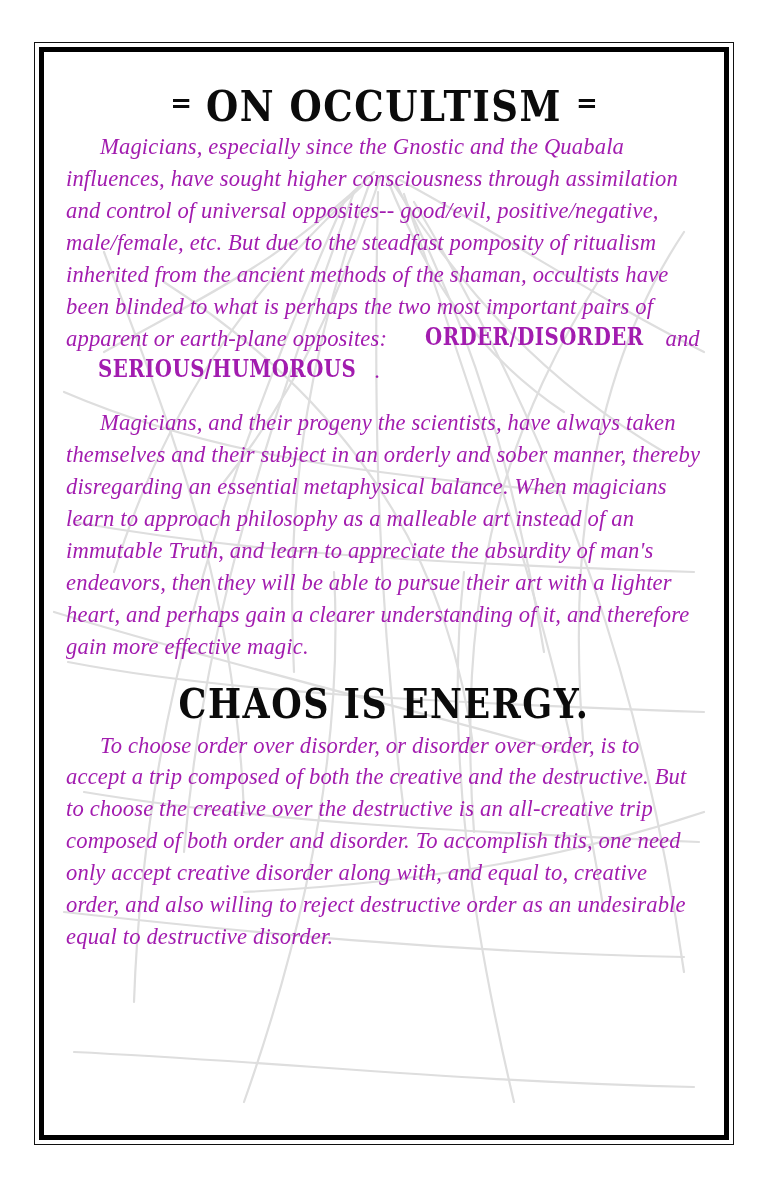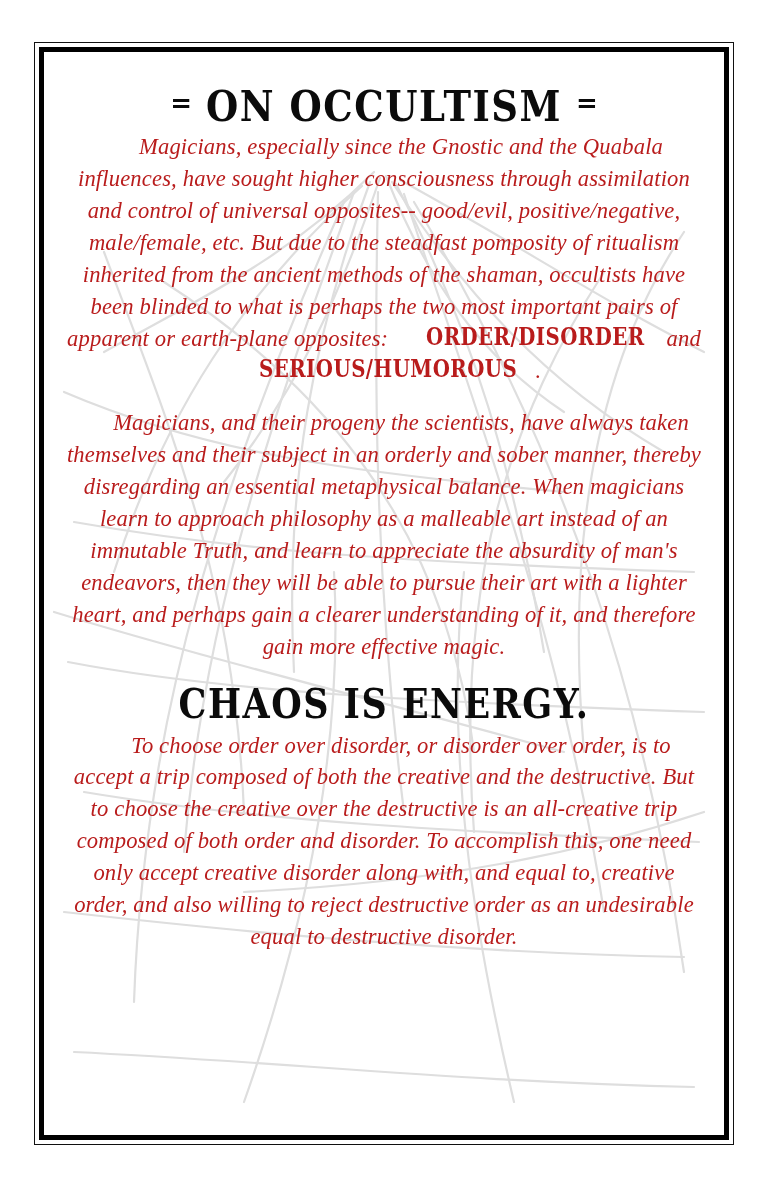--- a/index.html
+++ b/index.html
@@ -91,25 +91,24 @@
   .doc-title {
     font-size: 37px;
     line-height: 1.0;
   }
 
   p.body {
     font-family: "Liberation Serif", serif;
     font-style: italic;
     font-size: 22.6px;
     line-height: 1.415;
-    color: #b91c1c;
+    color: #a21caf;
     margin: 0 0 20px 0;
     text-indent: 34px;
     letter-spacing: 0.15px;
-    text-align: center;
   }
   p.body:last-child { margin-bottom: 0; }
 
   .inkword {
     font-family: "DejaVu Serif", serif;
     font-style: normal;
     font-weight: bold;
     font-size: 21px;
     letter-spacing: 0.5px;
     display: inline-block;

